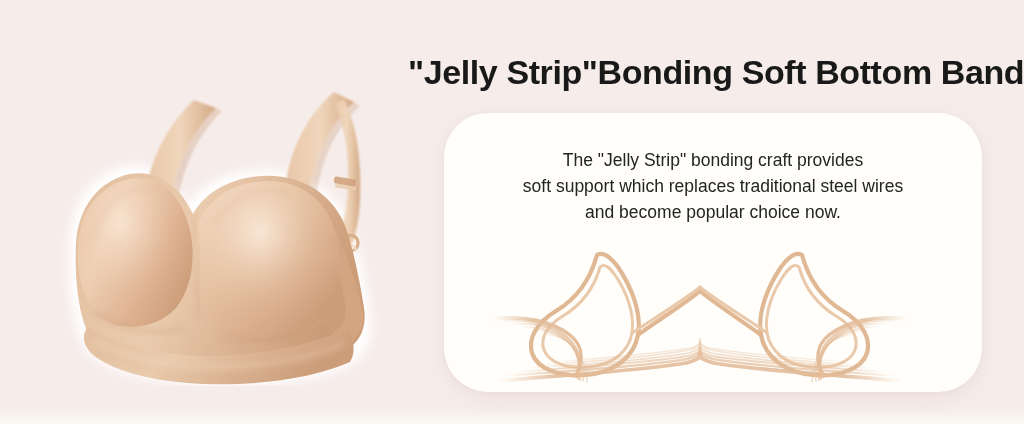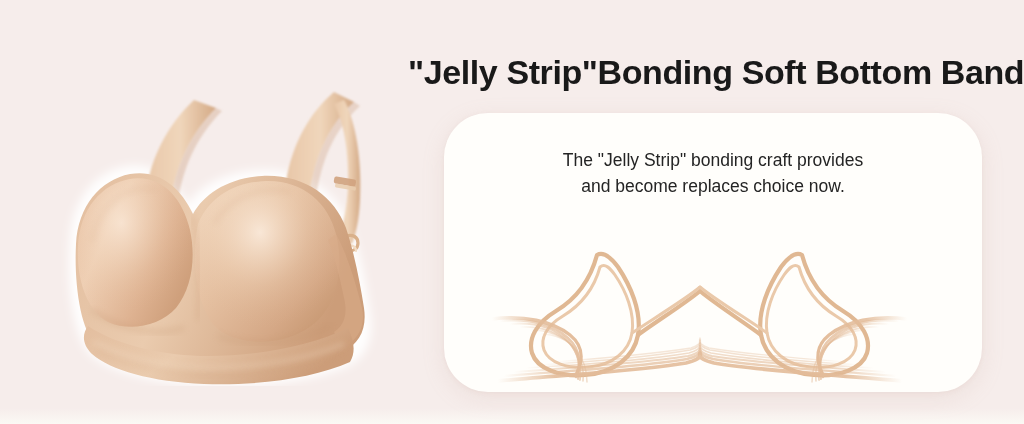--- a/index.html
+++ b/index.html
@@ -234,21 +234,22 @@
       </g>
     </svg>
   </div>
 
   <div class="headline">"Jelly Strip"Bonding Soft Bottom Band</div>
 
   <div class="info-card">
 
     <div class="card-copy">
       <span class="copy-line">The "Jelly Strip" bonding craft provides</span>
-      <span class="copy-line">and become replaces choice now.</span>
+      <span class="copy-line">soft support which replaces traditional steel wires</span>
+      <span class="copy-line">and become popular choice now.</span>
     </div>
 
     <div class="lineart">
       <svg viewBox="0 0 446 146" xmlns="http://www.w3.org/2000/svg">
         <defs>
           <linearGradient id="fadeL" x1="0" y1="0" x2="1" y2="0">
             <stop offset="0%" stop-color="#E3BC9A" stop-opacity="0"></stop>
             <stop offset="45%" stop-color="#E3BC9A" stop-opacity="0.85"></stop>
             <stop offset="100%" stop-color="#E3BC9A" stop-opacity="1"></stop>
           </linearGradient>

